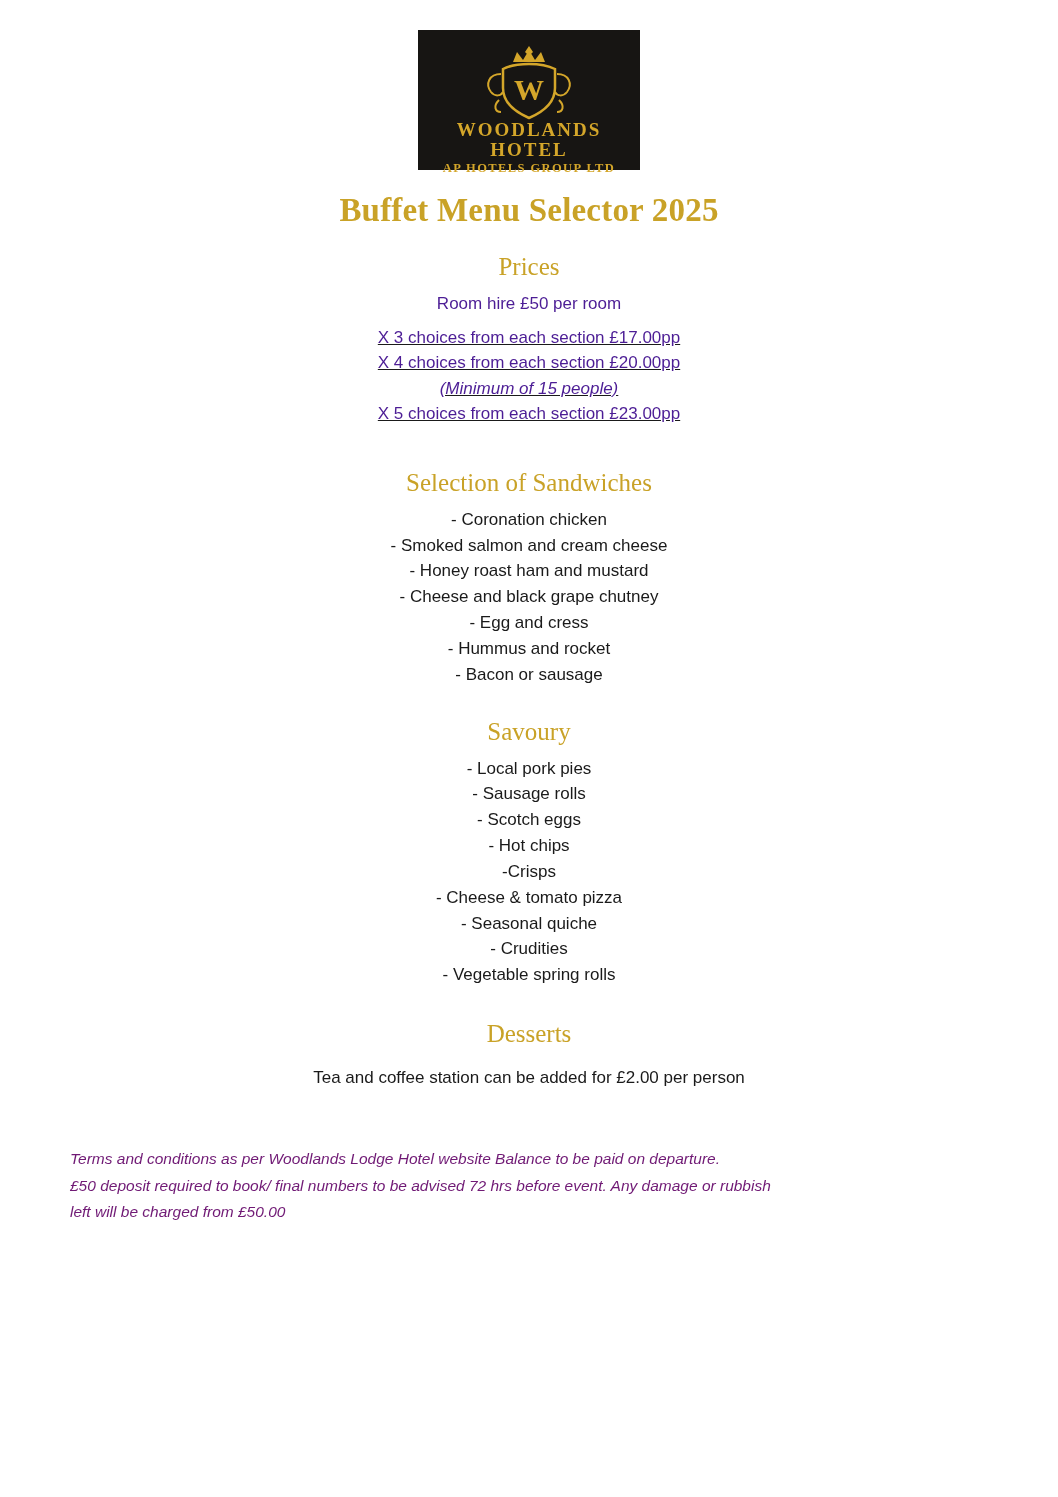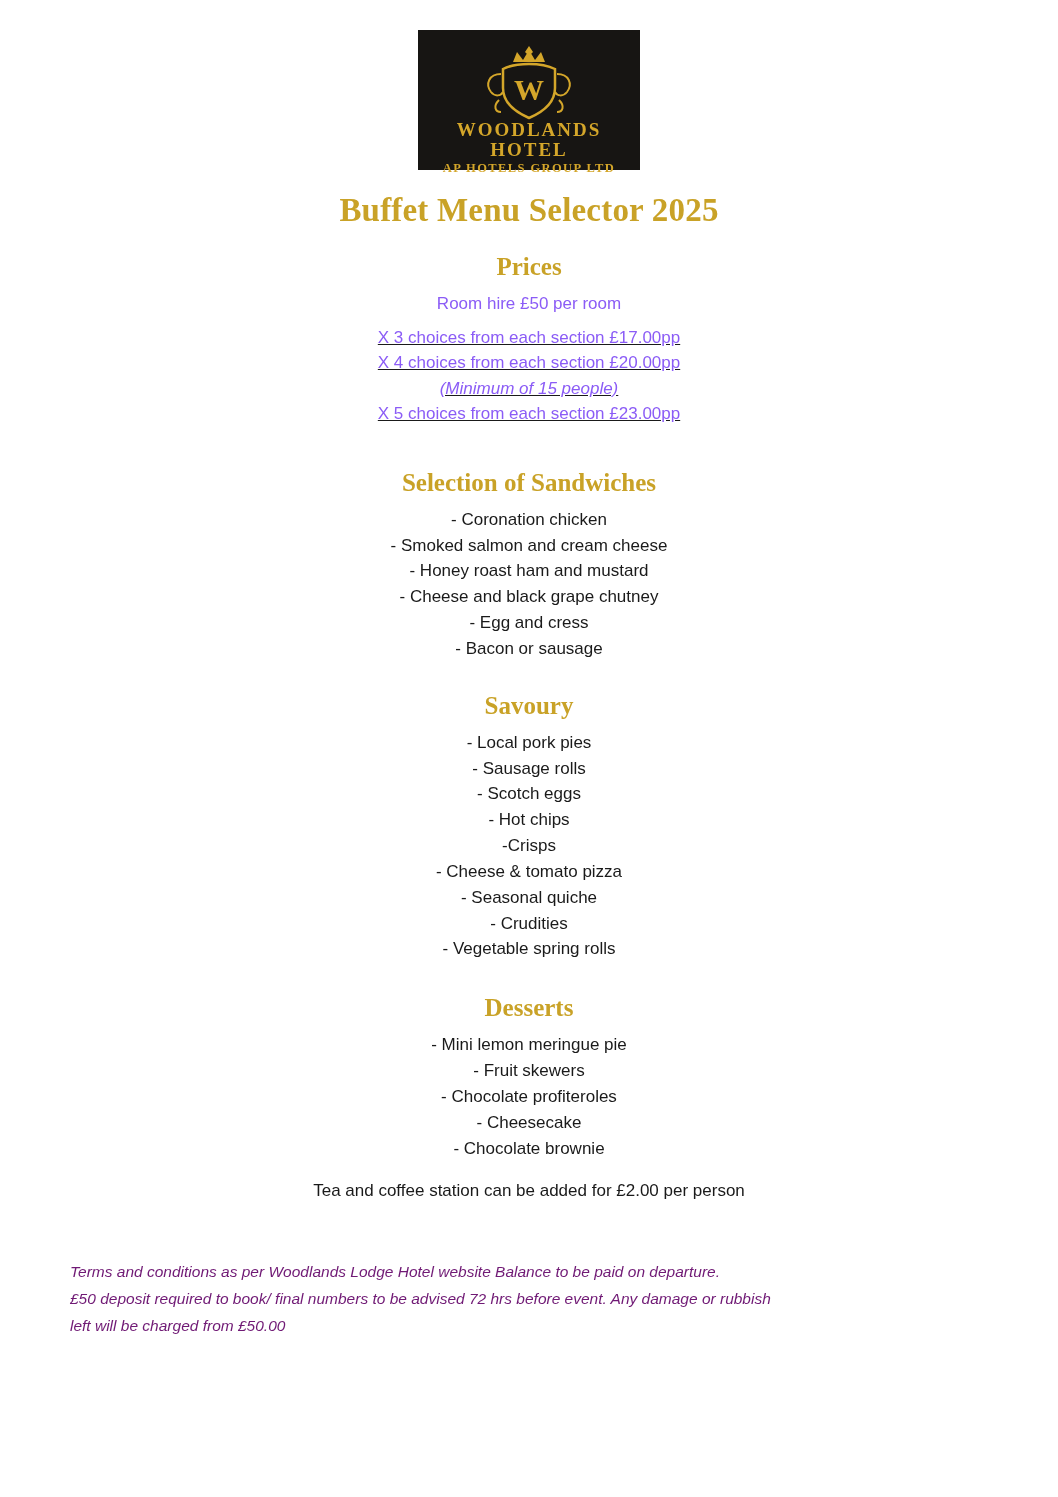--- a/index.html
+++ b/index.html
@@ -76,35 +76,35 @@
     font-family: "Liberation Serif", serif;
     font-weight: bold;
     font-size: 33px;
     margin: 22px 0 0 0;
     letter-spacing: 0.2px;
   }
   .section-head {
     text-align: center;
     color: #c9a227;
     font-family: "Liberation Serif", serif;
-    font-weight: bold;
+    font-weight: normal;
     font-size: 25px;
     margin: 22px 0 10px 0;
   }
   .section-head.prices { margin-top: 24px; }
   .section-head.sandwiches { margin-top: 42px; font-size: 25px; }
   .section-head.savoury { margin-top: 30px; }
   .section-head.desserts { margin-top: 32px; }
 
   
   .center-line {
     text-align: center;
     font-size: 17px;
     line-height: 1.52;
-    color: #8b5cf6;
+    color: #4c1d95;
   }
   .price-block { margin-top: 8px; text-decoration: underline; }
   .price-block .center-line { line-height: 1.5; }
   .italic { font-style: italic; }
 
   ul.items {
     list-style: none;
     margin: 0;
     padding: 0;
   }
@@ -172,44 +172,38 @@
     <div class="center-line">X 5 choices from each section £23.00pp</div>
   </div>
 
   <h2 class="section-head sandwiches">Selection of Sandwiches</h2>
   <ul class="items">
     <li>- Coronation chicken</li>
     <li>- Smoked salmon and cream cheese</li>
     <li>- Honey roast ham and mustard</li>
     <li>- Cheese and black grape chutney</li>
     <li>- Egg and cress</li>
+    <li>- Hummus and rocket</li>
     <li>- Bacon or sausage</li>
   </ul>
 
   <h2 class="section-head savoury">Savoury</h2>
   <ul class="items">
     <li>- Local pork pies</li>
     <li>- Sausage rolls</li>
     <li>- Scotch eggs</li>
     <li>- Hot chips</li>
     <li>-Crisps</li>
     <li>- Cheese &amp; tomato pizza</li>
     <li>- Seasonal quiche</li>
     <li>- Crudities</li>
     <li>- Vegetable spring rolls</li>
   </ul>
 
   <h2 class="section-head desserts">Desserts</h2>
-  <ul class="items">
-    <li>- Mini lemon meringue pie</li>
-    <li>- Fruit skewers</li>
-    <li>- Chocolate profiteroles</li>
-    <li>- Cheesecake</li>
-    <li>- Chocolate brownie</li>
-  </ul>
 
   <div class="tea-line">Tea and coffee station can be added for £2.00 per person</div>
 
   <div class="terms">
     <div>Terms and conditions as per Woodlands Lodge Hotel website Balance to be paid on departure.</div>
     <div>£50 deposit required to book/ final numbers to be advised 72 hrs before event. Any damage or rubbish</div>
     <div>left will be charged from £50.00</div>
   </div>
 
 </div>

